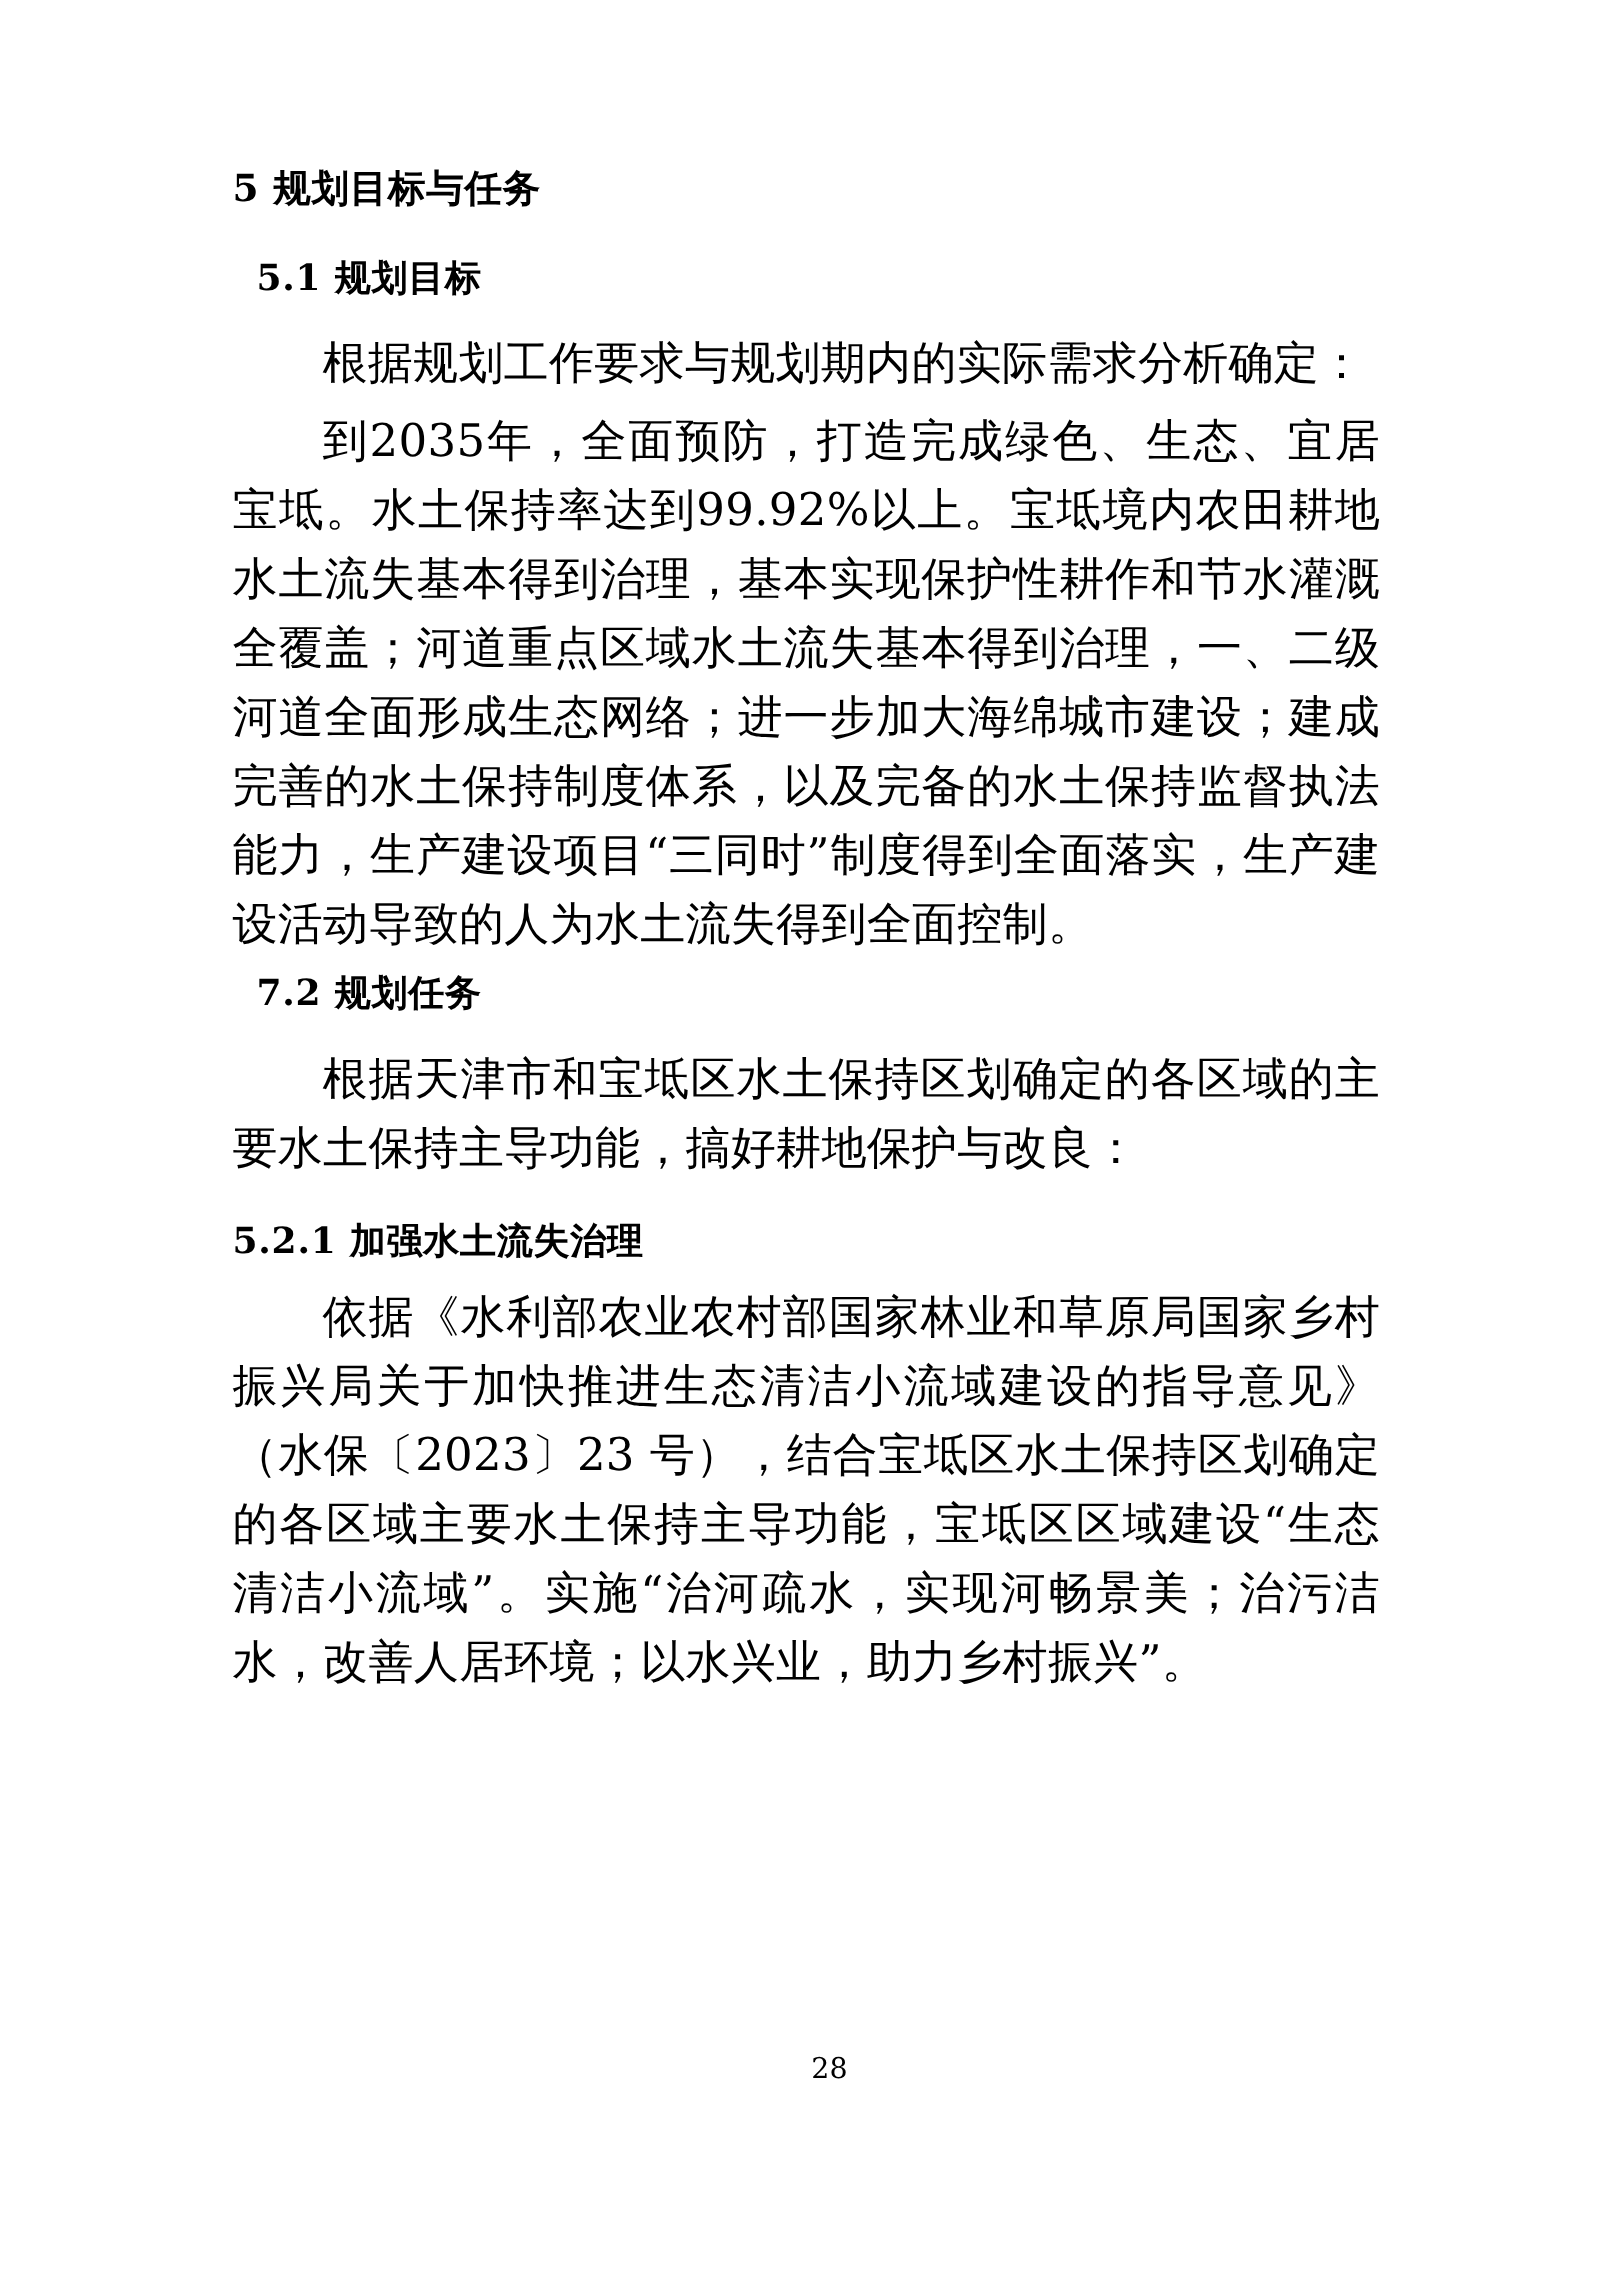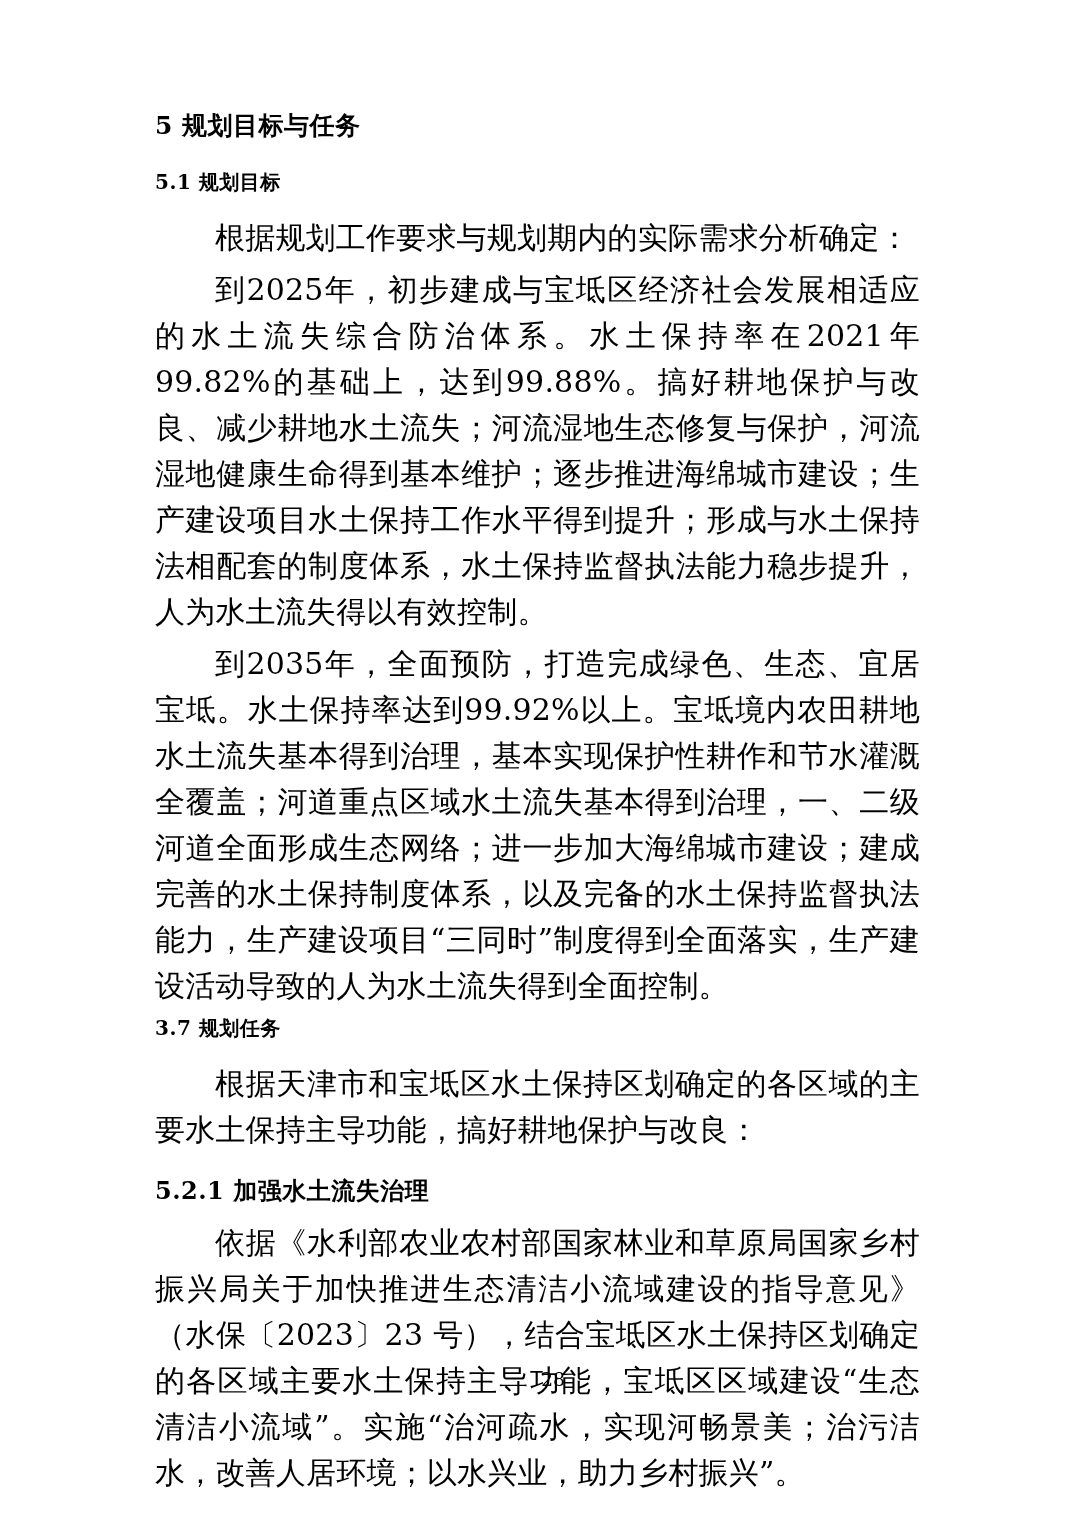--- a/index.html
+++ b/index.html
@@ -26,23 +26,23 @@
     width: 765px;
   }
   h1.section-title {
     font-size: 25px;
     font-weight: bold;
     margin: 0 0 26px 0;
     letter-spacing: 0.5px;
     line-height: 1.3;
   }
   h2.sub-title {
-    font-size: 20px;
+    font-size: 24px;
     font-weight: bold;
-    margin: 0 0 20px 0;
+    margin: 0 0 20px 16px;
     letter-spacing: 0.5px;
     line-height: 1.3;
   }
   h3.subsub-title {
     font-size: 24px;
     font-weight: bold;
     margin: 22px 0 14px 0;
     letter-spacing: 0.5px;
     line-height: 1.3;
   }
@@ -73,24 +73,23 @@
 <body>
 
 <div class="page">
   <div class="content">
 
     <h1 class="section-title">5 规划目标与任务</h1>
 
     <h2 class="sub-title">5.1 规划目标</h2>
 
     <p class="para">根据规划工作要求与规划期内的实际需求分析确定：</p>
-    <p class="para spaced">到2025年，初步建成与宝坻区经济社会发展相适应的水土流失综合防治体系。水土保持率在2021年99.82%的基础上，达到99.88%。搞好耕地保护与改良、减少耕地水土流失；河流湿地生态修复与保护，河流湿地健康生命得到基本维护；逐步推进海绵城市建设；生产建设项目水土保持工作水平得到提升；形成与水土保持法相配套的制度体系，水土保持监督执法能力稳步提升，人为水土流失得以有效控制。</p>
     <p class="para spaced">到2035年，全面预防，打造完成绿色、生态、宜居宝坻。水土保持率达到99.92%以上。宝坻境内农田耕地水土流失基本得到治理，基本实现保护性耕作和节水灌溉全覆盖；河道重点区域水土流失基本得到治理，一、二级河道全面形成生态网络；进一步加大海绵城市建设；建成完善的水土保持制度体系，以及完备的水土保持监督执法能力，生产建设项目“三同时”制度得到全面落实，生产建设活动导致的人为水土流失得到全面控制。</p>
 
-    <h2 class="sub-title">3.7 规划任务</h2>
+    <h2 class="sub-title">7.2 规划任务</h2>
 
     <p class="para">根据天津市和宝坻区水土保持区划确定的各区域的主要水土保持主导功能，搞好耕地保护与改良：</p>
 
     <h3 class="subsub-title">5.2.1 加强水土流失治理</h3>
 
     <p class="para">依据《水利部农业农村部国家林业和草原局国家乡村振兴局关于加快推进生态清洁小流域建设的指导意见》（水保〔2023〕23 号），结合宝坻区水土保持区划确定的各区域主要水土保持主导功能，宝坻区区域建设“生态清洁小流域”。实施“治河疏水，实现河畅景美；治污洁水，改善人居环境；以水兴业，助力乡村振兴”。</p>
 
   </div>
 
   <div class="page-number">28</div>

